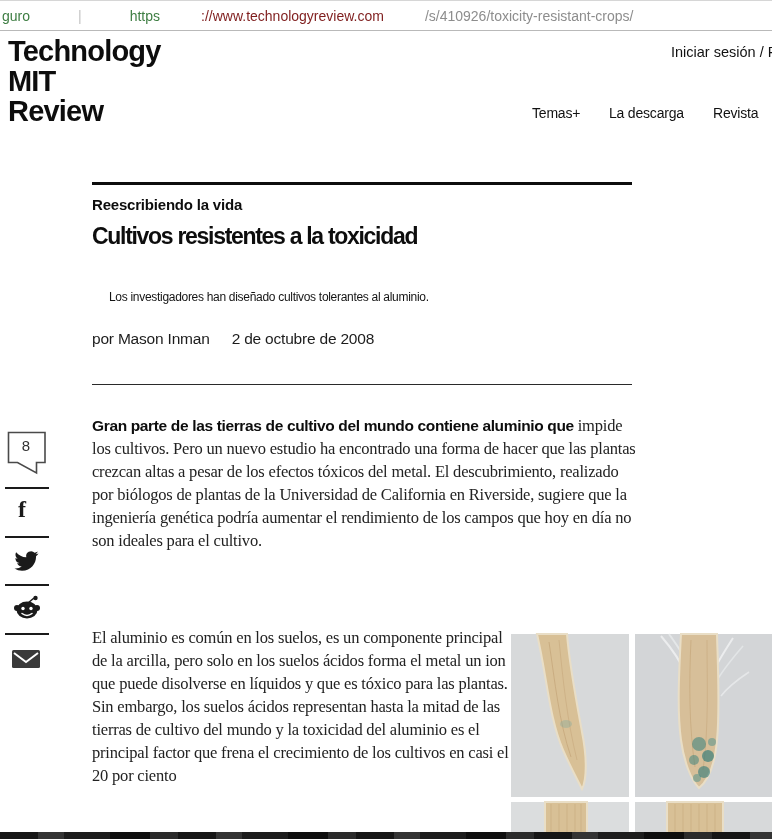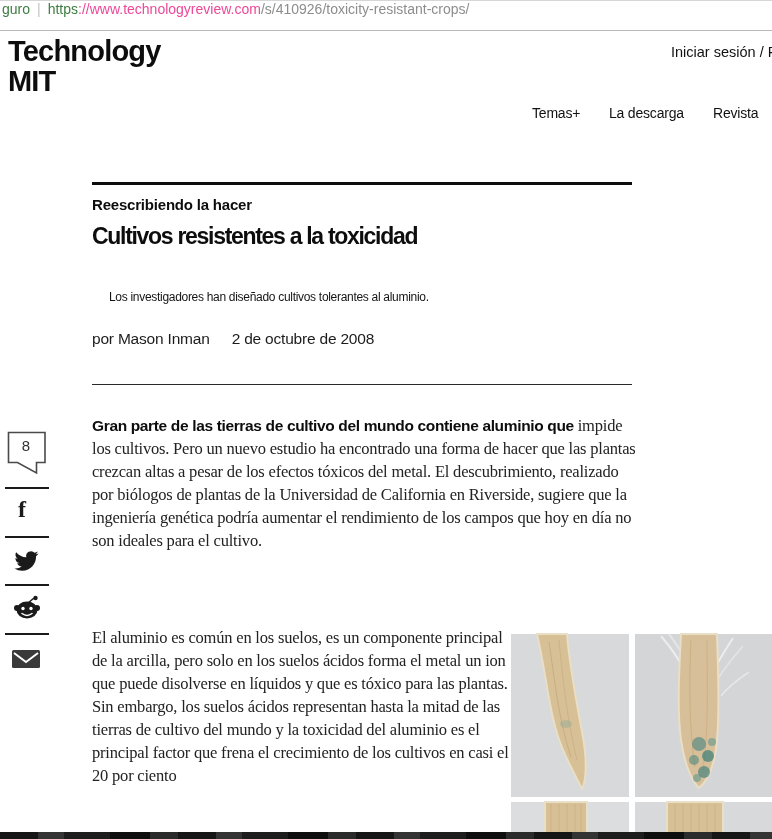--- a/index.html
+++ b/index.html
@@ -3,25 +3,25 @@
 <meta charset="utf-8">
 <style>
   * { margin:0; padding:0; box-sizing:border-box; }
   html,body { width:772px; height:839px; overflow:hidden; background:#fff;
               font-family:"Liberation Sans", sans-serif; }
   #page { position:relative; width:772px; height:839px; background:#fff; overflow:hidden; }
 
   
   .urlbar { position:absolute; left:0; top:0; width:772px; height:31px; background:#fff;
             border-top:1px solid #d6d6d6; border-bottom:1px solid #b9b9b9;
-            display:flex; align-items:flex-start; font-size:14px; white-space:nowrap; }
+            display:flex; align-items:center; font-size:14px; white-space:nowrap;gap:41px; }
   .urlbar .sec { color:#3d7d42; padding-left:2px; }
   .urlbar .sep { color:#c4c4c4; padding:0 7px; font-weight:300; }
   .urlbar .scheme { color:#3d7d42; }
-  .urlbar .domain { color:#ec4899; }
+  .urlbar .domain { color:#7f1d1d; }
   .urlbar .path { color:#8d8d8d; }
 
   
   .logo { position:absolute; left:8px; top:36px; font-weight:bold; font-size:29px;
           line-height:30px; letter-spacing:-0.8px; color:#0d0d0d; }
   .signin { position:absolute; left:671px; top:44px; font-size:14.5px; color:#111; white-space:nowrap; }
   .nav-item { position:absolute; top:105px; font-size:14px; font-weight:normal; color:#111;
               letter-spacing:-0.2px; white-space:nowrap; }
   .nav-0 { left:532px; } .nav-1 { left:609px; } .nav-2 { left:713px; }
 
@@ -73,28 +73,29 @@
     <span class="sec">guro</span>
     <span class="sep">|</span>
     <span class="scheme">https</span>
     <span class="domain">://www.technologyreview.com</span>
     <span class="path">/s/410926/toxicity-resistant-crops/</span>
   </div>
 
   <div class="logo">
     <div>Technology</div>
     <div>MIT</div>
+    <div>Review</div>
   </div>
   <div class="signin">Iniciar sesión / Re</div>
   <div class="nav-item nav-0">Temas+</div>
   <div class="nav-item nav-1">La descarga</div>
   <div class="nav-item nav-2">Revista</div>
 
   <div class="toprule"></div>
-  <div class="category">Reescribiendo la hacer</div>
+  <div class="category">Reescribiendo la vida</div>
   <h1 class="headline">Cultivos resistentes a la toxicidad</h1>
   <div class="dek">Los investigadores han diseñado cultivos tolerantes al aluminio.</div>
   <div class="byline">
     <span>por Mason Inman</span><span class="date">2 de octubre de 2008</span>
   </div>
   <div class="thinrule"></div>
 
   <p class="para p1"><strong class="lead">Gran parte de las tierras de cultivo del mundo contiene aluminio que</strong><span> impide los cultivos. Pero un nuevo estudio ha encontrado una forma de hacer que las plantas crezcan altas a pesar de los efectos tóxicos del metal. El descubrimiento, realizado por biólogos de plantas de la Universidad de California en Riverside, sugiere que la ingeniería genética podría aumentar el rendimiento de los campos que hoy en día no son ideales para el cultivo.</span></p>
   <p class="para p2">El aluminio es común en los suelos, es un componente principal de la arcilla, pero solo en los suelos ácidos forma el metal un ion que puede disolverse en líquidos y que es tóxico para las plantas. Sin embargo, los suelos ácidos representan hasta la mitad de las tierras de cultivo del mundo y la toxicidad del aluminio es el principal factor que frena el crecimiento de los cultivos en casi el 20 por ciento</p>
 

